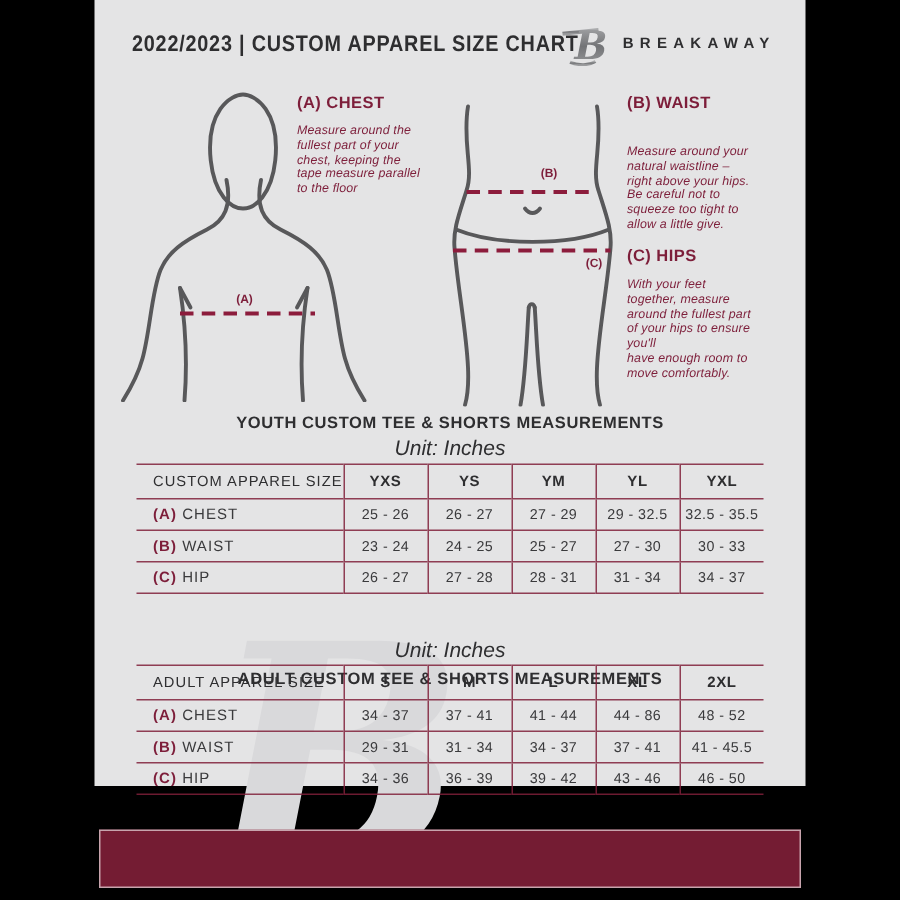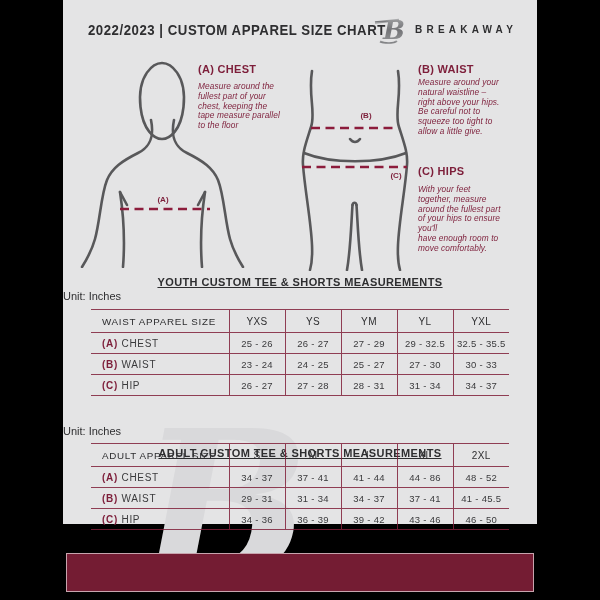--- a/index.html
+++ b/index.html
@@ -24,29 +24,29 @@
 
   
   .diag-head{position:absolute;font-size:11px;font-weight:bold;color:var(--maroon);letter-spacing:.3px;}
   .diag-body{position:absolute;font-size:8.3px;font-style:italic;color:var(--maroon);
     line-height:9.8px;white-space:pre-line;letter-spacing:.1px;}
   .marker{position:absolute;font-size:8px;font-weight:bold;color:var(--maroon);width:30px;text-align:center;}
   .fig{position:absolute;}
 
   
   .sec-title{position:absolute;width:100%;text-align:center;font-size:11px;font-weight:bold;
-    color:var(--ink);letter-spacing:.4px;text-decoration:underline;}
-  .sec-unit{position:absolute;width:100%;font-size:11px;color:var(--ink);}
+    color:var(--ink);letter-spacing:.4px;}
+  .sec-unit{position:absolute;width:100%;text-align:center;font-size:14px;font-style:italic;color:var(--ink);}
   table.size-table{position:absolute;left:28px;width:418px;border-collapse:collapse;table-layout:fixed;z-index:1;}
   .size-table col.c-label{width:138px;}
   .size-table col.c-size{width:56px;}
   .size-table tr{border-top:1.5px solid var(--line);}
   .size-table tbody tr:last-child{border-bottom:1.5px solid var(--line);margin-top:30px;}
   .size-table th:not(:first-child),.size-table td:not(:first-child){border-left:1.5px solid var(--line);}
-  .size-table th{height:23px;font-size:10px;font-weight:normal;color:var(--ink);text-align:center;letter-spacing:.4px;}
+  .size-table th{height:23px;font-size:10px;font-weight:bold;color:var(--ink);text-align:center;letter-spacing:.4px;}
   .size-table th.label-col{font-weight:normal;text-align:left;padding-left:11px;letter-spacing:.7px;font-size:9.8px;}
   .size-table td{height:21px;font-size:9.5px;color:var(--cell);text-align:center;letter-spacing:.3px;}
   .size-table td.label-col{text-align:left;padding-left:11px;font-size:10px;letter-spacing:.7px;color:var(--cell);}
   .size-table td.label-col b{color:var(--maroon);font-weight:bold;}
 
   .watermark{position:absolute;left:78px;top:404px;font-size:200px;line-height:1;font-weight:bold;
     font-style:italic;font-family:"DejaVu Serif",serif;color:#d9d9db;z-index:0;user-select:none;}
   .footer-bar{position:absolute;left:3px;right:3px;top:553px;height:39px;background:var(--bar);
     border:1.5px solid rgba(255,255,255,.6);z-index:2;}
 </style>
@@ -105,21 +105,21 @@
   <div class="marker" style="left:318px;top:171px;">(C)</div>
 
   <div class="diag-head" style="left:135px;top:63px;">(A) CHEST</div>
   <div class="diag-body" style="left:135px;top:82px;width:96px;">Measure around the
 fullest part of your
 chest, keeping the
 tape measure parallel
 to the floor</div>
 
   <div class="diag-head" style="left:355px;top:63px;">(B) WAIST</div>
-  <div class="diag-body" style="left:355px;top:78px;width:104px;">Measure around your
+  <div class="diag-body" style="left:355px;top:96px;width:104px;">Measure around your
 natural waistline –
 right above your hips.
 Be careful not to
 squeeze too tight to
 allow a little give.</div>
 
   <div class="diag-head" style="left:355px;top:165px;">(C) HIPS</div>
   <div class="diag-body" style="left:355px;top:185px;width:108px;">With your feet
 together, measure
 around the fullest part
@@ -136,21 +136,21 @@
     <colgroup>
         <col class="c-label">
         <col class="c-size">
         <col class="c-size">
         <col class="c-size">
         <col class="c-size">
         <col class="c-size">
       </colgroup>
     <thead>
       <tr>
-        <th class="label-col">WAIST APPAREL SIZE</th>
+        <th class="label-col">CUSTOM APPAREL SIZE</th>
         <th>YXS</th>
         <th>YS</th>
         <th>YM</th>
         <th>YL</th>
         <th>YXL</th>
       </tr>
     </thead>
     <tbody>
       <tr>
         <td class="label-col"><b>(A)</b> <span>CHEST</span></td>

